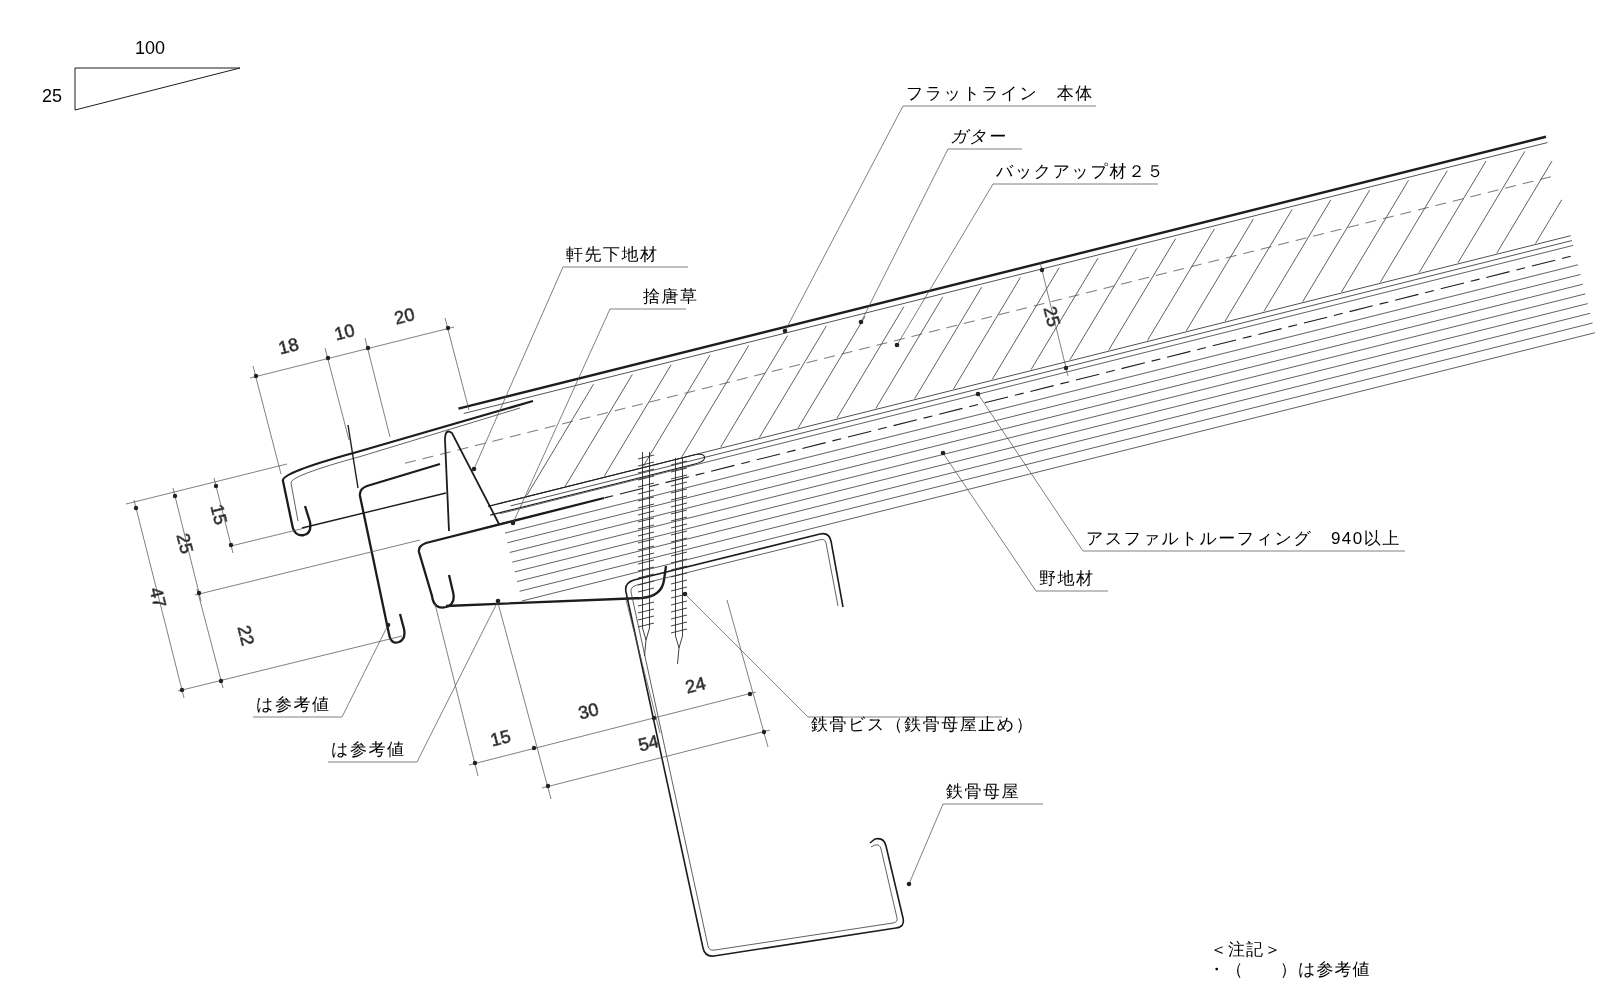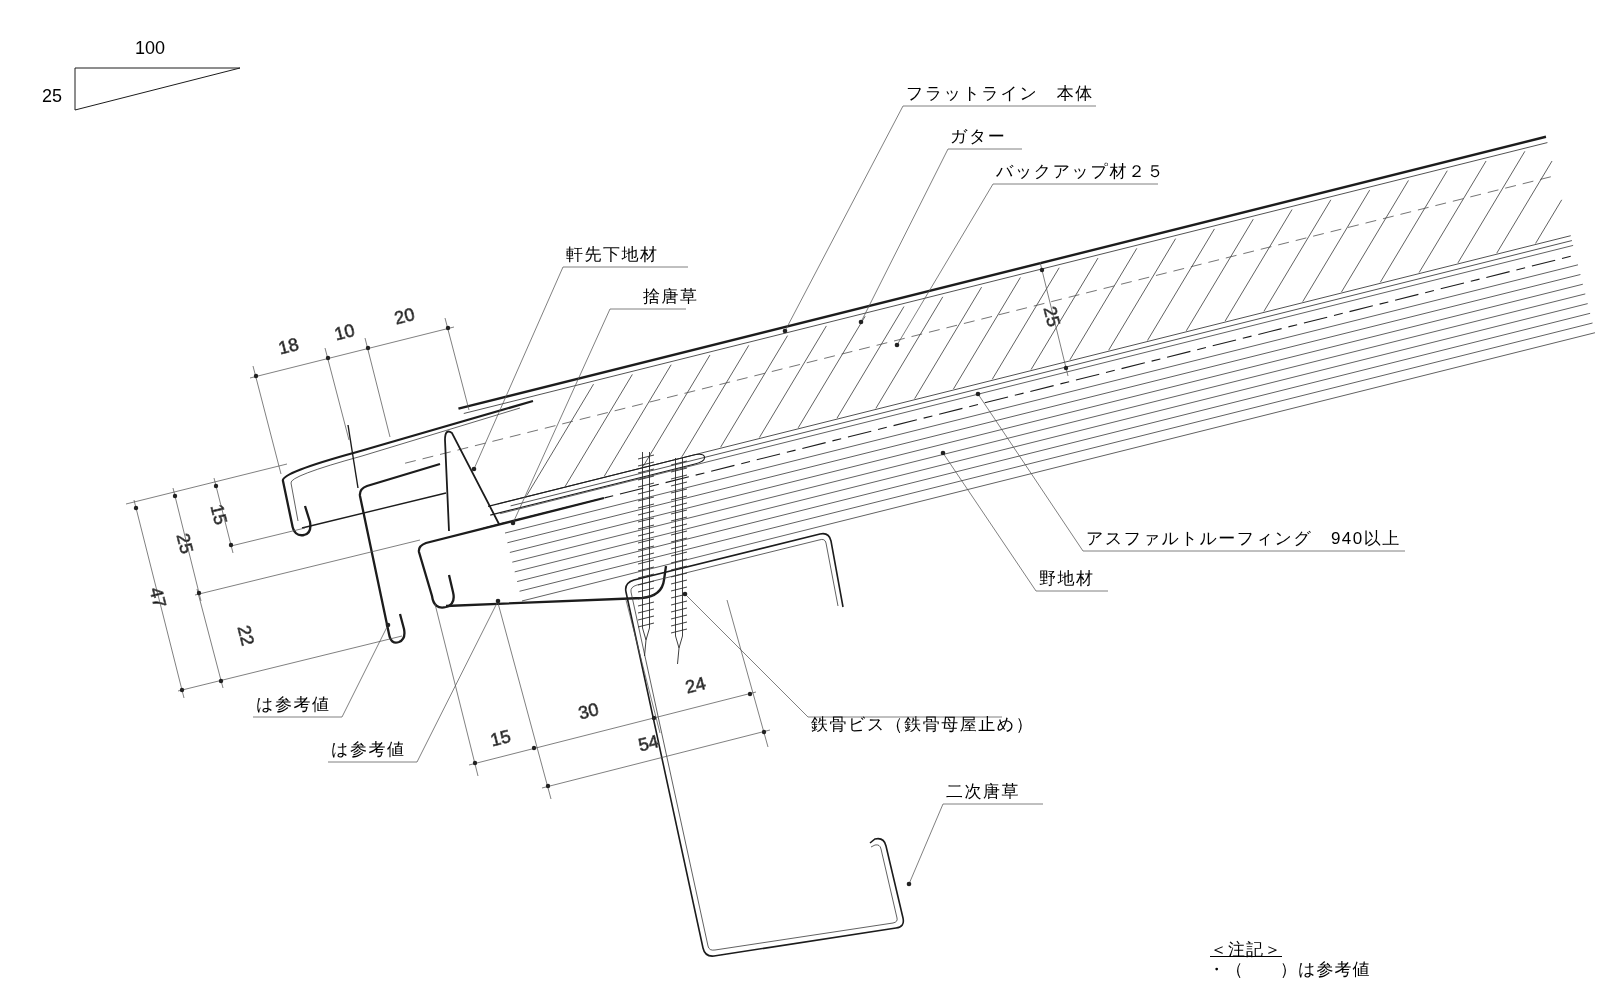--- a/index.html
+++ b/index.html
@@ -275,27 +275,27 @@
     <text text-anchor="middle" transform="translate(590,717) rotate(-14)">30</text>
     <text text-anchor="middle" transform="translate(697,691) rotate(-14)">24</text>
     <text text-anchor="middle" transform="translate(650,749) rotate(-14)">54</text>
   </g>
 </svg>
 
 <div class="lbl num" style="left:135px;top:38px;">100</div>
 <div class="lbl num" style="left:42px;top:86px;">25</div>
 
 <div class="lbl" style="left:906px;top:84px;">フラットライン　本体</div>
-<div class="lbl" style="left:950px;top:127px;">ガター</div>
+<div class="lbl" style="left:950px;top:127px;font-style:italic;">ガター</div>
 <div class="lbl" style="left:996px;top:162px;">バックアップ材２５</div>
 <div class="lbl" style="left:566px;top:245px;">軒先下地材</div>
 <div class="lbl" style="left:613px;top:287px;margin-left:30px;">捨唐草</div>
 <div class="lbl" style="left:1086px;top:529px;">アスファルトルーフィング　940以上</div>
 <div class="lbl" style="left:1039px;top:569px;">野地材</div>
 <div class="lbl" style="left:811px;top:695px;margin-top:20px;">鉄骨ビス（鉄骨母屋止め）</div>
-<div class="lbl" style="left:946px;top:782px;">二次唐草</div>
+<div class="lbl" style="left:946px;top:782px;">鉄骨母屋</div>
 <div class="lbl" style="left:256px;top:695px;">は参考値</div>
 <div class="lbl" style="left:331px;top:740px;">は参考値</div>
 
-<div class="lbl note" style="left:1210px;top:940px;text-decoration:underline;">＜注記＞</div>
+<div class="lbl note" style="left:1210px;top:940px;">＜注記＞</div>
 <div class="lbl note" style="left:1208px;top:960px;">・（　　）は参考値</div>
 
 </div>
 
 </body></html>

